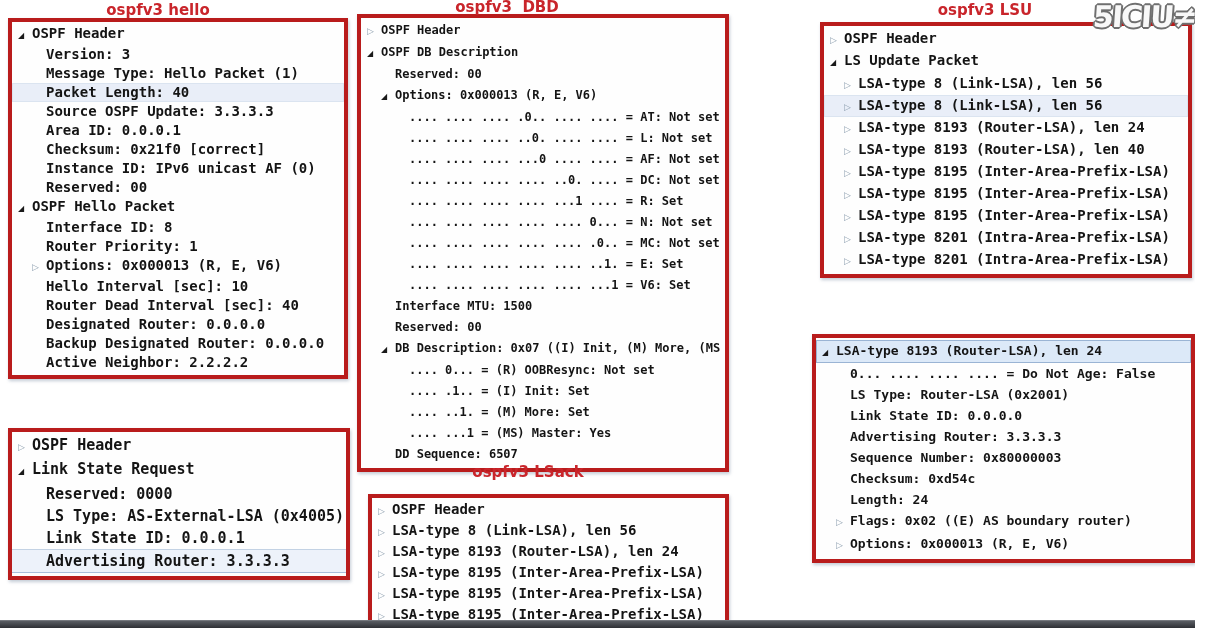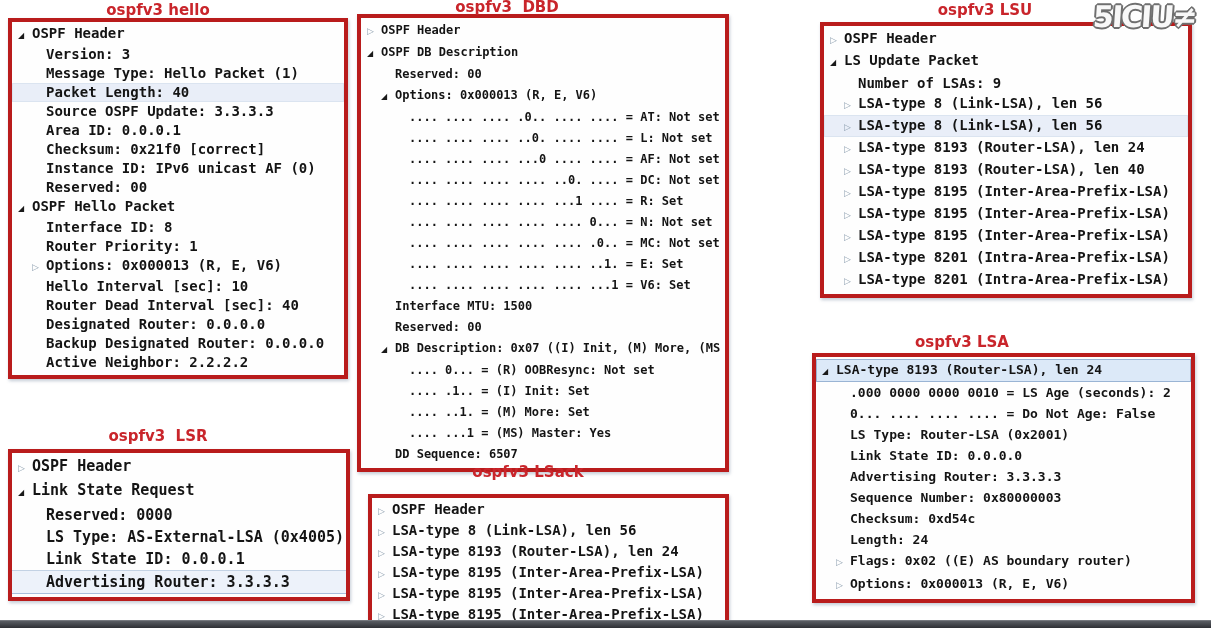--- a/index.html
+++ b/index.html
@@ -1,17 +1,17 @@
 <!DOCTYPE html>
 <html><head>
 <meta charset="utf-8">
 <style>
   html,body{margin:0;padding:0;background:#ffffff;}
   .root{position:relative;width:1195px;height:628px;background:#ffffff;overflow:hidden;
-        font-family:"DejaVu Sans Mono",monospace;padding-left:16px;}
+        font-family:"DejaVu Sans Mono",monospace;}
   .panel{position:absolute;}
   .ptitle{width:300px;text-align:center;font-family:"DejaVu Sans",sans-serif;
           font-weight:bold;font-size:15px;color:#c9252b;white-space:pre;line-height:16px;}
   .box{background:#fefefe;border:4px solid #b91c1c;box-shadow:1px 2px 3px rgba(110,130,155,.4);
        padding:2px 0 3px 0;color:#141414;font-weight:bold;overflow:hidden;}
   .row{white-space:pre;overflow:hidden;}
   .lvl0{padding-left:6px;}
   .lvl1{padding-left:20px;}
   .lvl2{padding-left:34px;}
   .exp{display:inline-block;width:14px;font-family:"DejaVu Sans",sans-serif;
@@ -97,21 +97,20 @@
         <div class="row lvl1"><span class="exp x">◢</span><span class="txt">DB Description: 0x07 ((I) Init, (M) More, (MS</span></div>
         <div class="row lvl2"><span class="exp n"></span><span class="txt">.... 0... = (R) OOBResync: Not set</span></div>
         <div class="row lvl2"><span class="exp n"></span><span class="txt">.... .1.. = (I) Init: Set</span></div>
         <div class="row lvl2"><span class="exp n"></span><span class="txt">.... ..1. = (M) More: Set</span></div>
         <div class="row lvl2"><span class="exp n"></span><span class="txt">.... ...1 = (MS) Master: Yes</span></div>
         <div class="row lvl1"><span class="exp n"></span><span class="txt">DD Sequence: 6507</span></div>
       </div>
   </section>
 
   <section class="panel" id="p-lsr">
-    <div class="ptitle">ospfv3  LSR</div>
     <div class="box">
         <div class="row lvl0"><span class="exp c">▷</span><span class="txt">OSPF Header</span></div>
         <div class="row lvl0"><span class="exp x">◢</span><span class="txt">Link State Request</span></div>
         <div class="row lvl1"><span class="exp n"></span><span class="txt">Reserved: 0000</span></div>
         <div class="row lvl1"><span class="exp n"></span><span class="txt">LS Type: AS-External-LSA (0x4005)</span></div>
         <div class="row lvl1"><span class="exp n"></span><span class="txt">Link State ID: 0.0.0.1</span></div>
         <div class="row lvl1 h3"><span class="exp n"></span><span class="txt">Advertising Router: 3.3.3.3</span></div>
       </div>
   </section>
 
@@ -126,38 +125,35 @@
         <div class="row lvl0"><span class="exp c">▷</span><span class="txt">LSA-type 8195 (Inter-Area-Prefix-LSA)</span></div>
         <div class="row lvl0"><span class="exp c">▷</span><span class="txt">LSA-type 8201 (Intra-Area-Prefix-LSA)</span></div>
       </div>
   </section>
 
   <section class="panel" id="p-lsu">
     <div class="ptitle">ospfv3 LSU</div>
     <div class="box">
         <div class="row lvl0"><span class="exp c">▷</span><span class="txt">OSPF Header</span></div>
         <div class="row lvl0"><span class="exp x">◢</span><span class="txt">LS Update Packet</span></div>
-        <div class="row lvl1"><span class="exp n"></span><span class="txt">Number of LSAs: 9</span></div>
         <div class="row lvl1"><span class="exp c">▷</span><span class="txt">LSA-type 8 (Link-LSA), len 56</span></div>
         <div class="row lvl1 h1"><span class="exp c">▷</span><span class="txt">LSA-type 8 (Link-LSA), len 56</span></div>
         <div class="row lvl1"><span class="exp c">▷</span><span class="txt">LSA-type 8193 (Router-LSA), len 24</span></div>
         <div class="row lvl1"><span class="exp c">▷</span><span class="txt">LSA-type 8193 (Router-LSA), len 40</span></div>
         <div class="row lvl1"><span class="exp c">▷</span><span class="txt">LSA-type 8195 (Inter-Area-Prefix-LSA)</span></div>
         <div class="row lvl1"><span class="exp c">▷</span><span class="txt">LSA-type 8195 (Inter-Area-Prefix-LSA)</span></div>
         <div class="row lvl1"><span class="exp c">▷</span><span class="txt">LSA-type 8195 (Inter-Area-Prefix-LSA)</span></div>
         <div class="row lvl1"><span class="exp c">▷</span><span class="txt">LSA-type 8201 (Intra-Area-Prefix-LSA)</span></div>
         <div class="row lvl1"><span class="exp c">▷</span><span class="txt">LSA-type 8201 (Intra-Area-Prefix-LSA)</span></div>
       </div>
   </section>
 
   <section class="panel" id="p-lsa">
-    <div class="ptitle">ospfv3 LSA</div>
     <div class="box">
         <div class="row lvl0 h2"><span class="exp x">◢</span><span class="txt">LSA-type 8193 (Router-LSA), len 24</span></div>
-        <div class="row lvl1"><span class="exp n"></span><span class="txt">.000 0000 0000 0010 = LS Age (seconds): 2</span></div>
         <div class="row lvl1"><span class="exp n"></span><span class="txt">0... .... .... .... = Do Not Age: False</span></div>
         <div class="row lvl1"><span class="exp n"></span><span class="txt">LS Type: Router-LSA (0x2001)</span></div>
         <div class="row lvl1"><span class="exp n"></span><span class="txt">Link State ID: 0.0.0.0</span></div>
         <div class="row lvl1"><span class="exp n"></span><span class="txt">Advertising Router: 3.3.3.3</span></div>
         <div class="row lvl1"><span class="exp n"></span><span class="txt">Sequence Number: 0x80000003</span></div>
         <div class="row lvl1"><span class="exp n"></span><span class="txt">Checksum: 0xd54c</span></div>
         <div class="row lvl1"><span class="exp n"></span><span class="txt">Length: 24</span></div>
         <div class="row lvl1"><span class="exp c">▷</span><span class="txt">Flags: 0x02 ((E) AS boundary router)</span></div>
         <div class="row lvl1"><span class="exp c">▷</span><span class="txt">Options: 0x000013 (R, E, V6)</span></div>
       </div>

